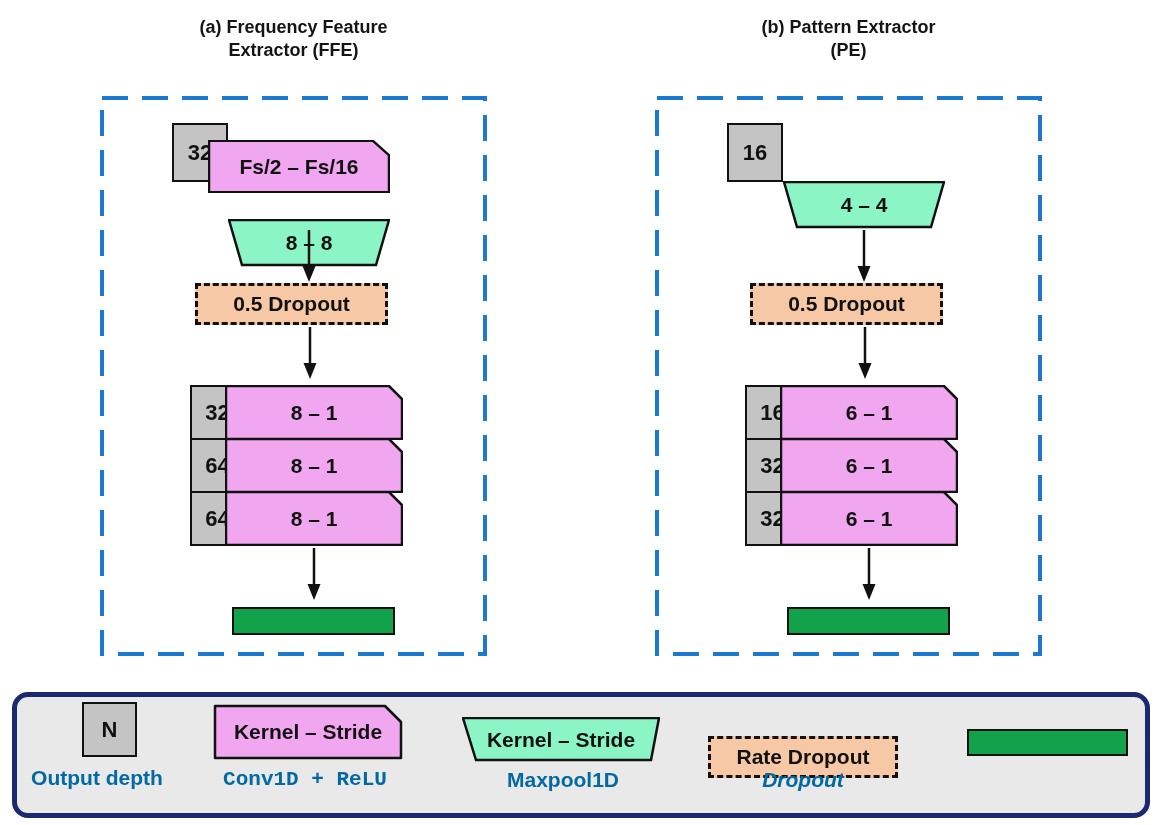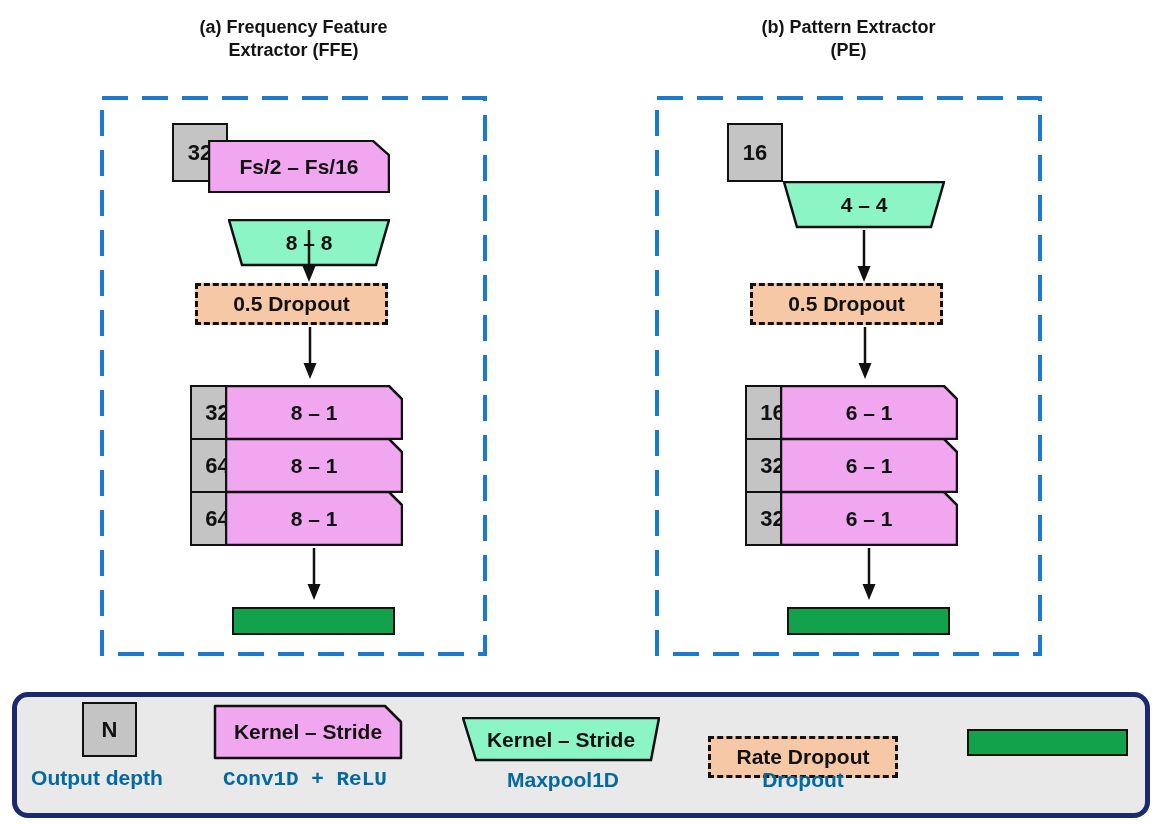--- a/index.html
+++ b/index.html
@@ -207,17 +207,17 @@
     <svg viewBox="0 0 198 45" preserveAspectRatio="none">
       <polygon class="fill-mint" points="1,1 197,1 189,43 14,43"></polygon>
     </svg>
     <span class="lbl">Kernel – Stride</span>
   </div>
   <div class="legend-label" style="left:468px;top:768px;width:190px;">Maxpool1D</div>
 
   <div class="dropout" style="left:708px;top:717px;width:190px;height:42px;margin-top:19px;">
     <span>Rate Dropout</span>
   </div>
-  <div class="legend-label" style="left:712px;top:768px;width:182px;">Dropout</div>
+  <div class="legend-label" style="left:712px;top:768px;width:182px;font-style:italic;">Dropout</div>
 
   <div class="flatten" style="left:967px;top:729px;width:161px;height:27px;"></div>
 
 </div>
 
 </body></html>

